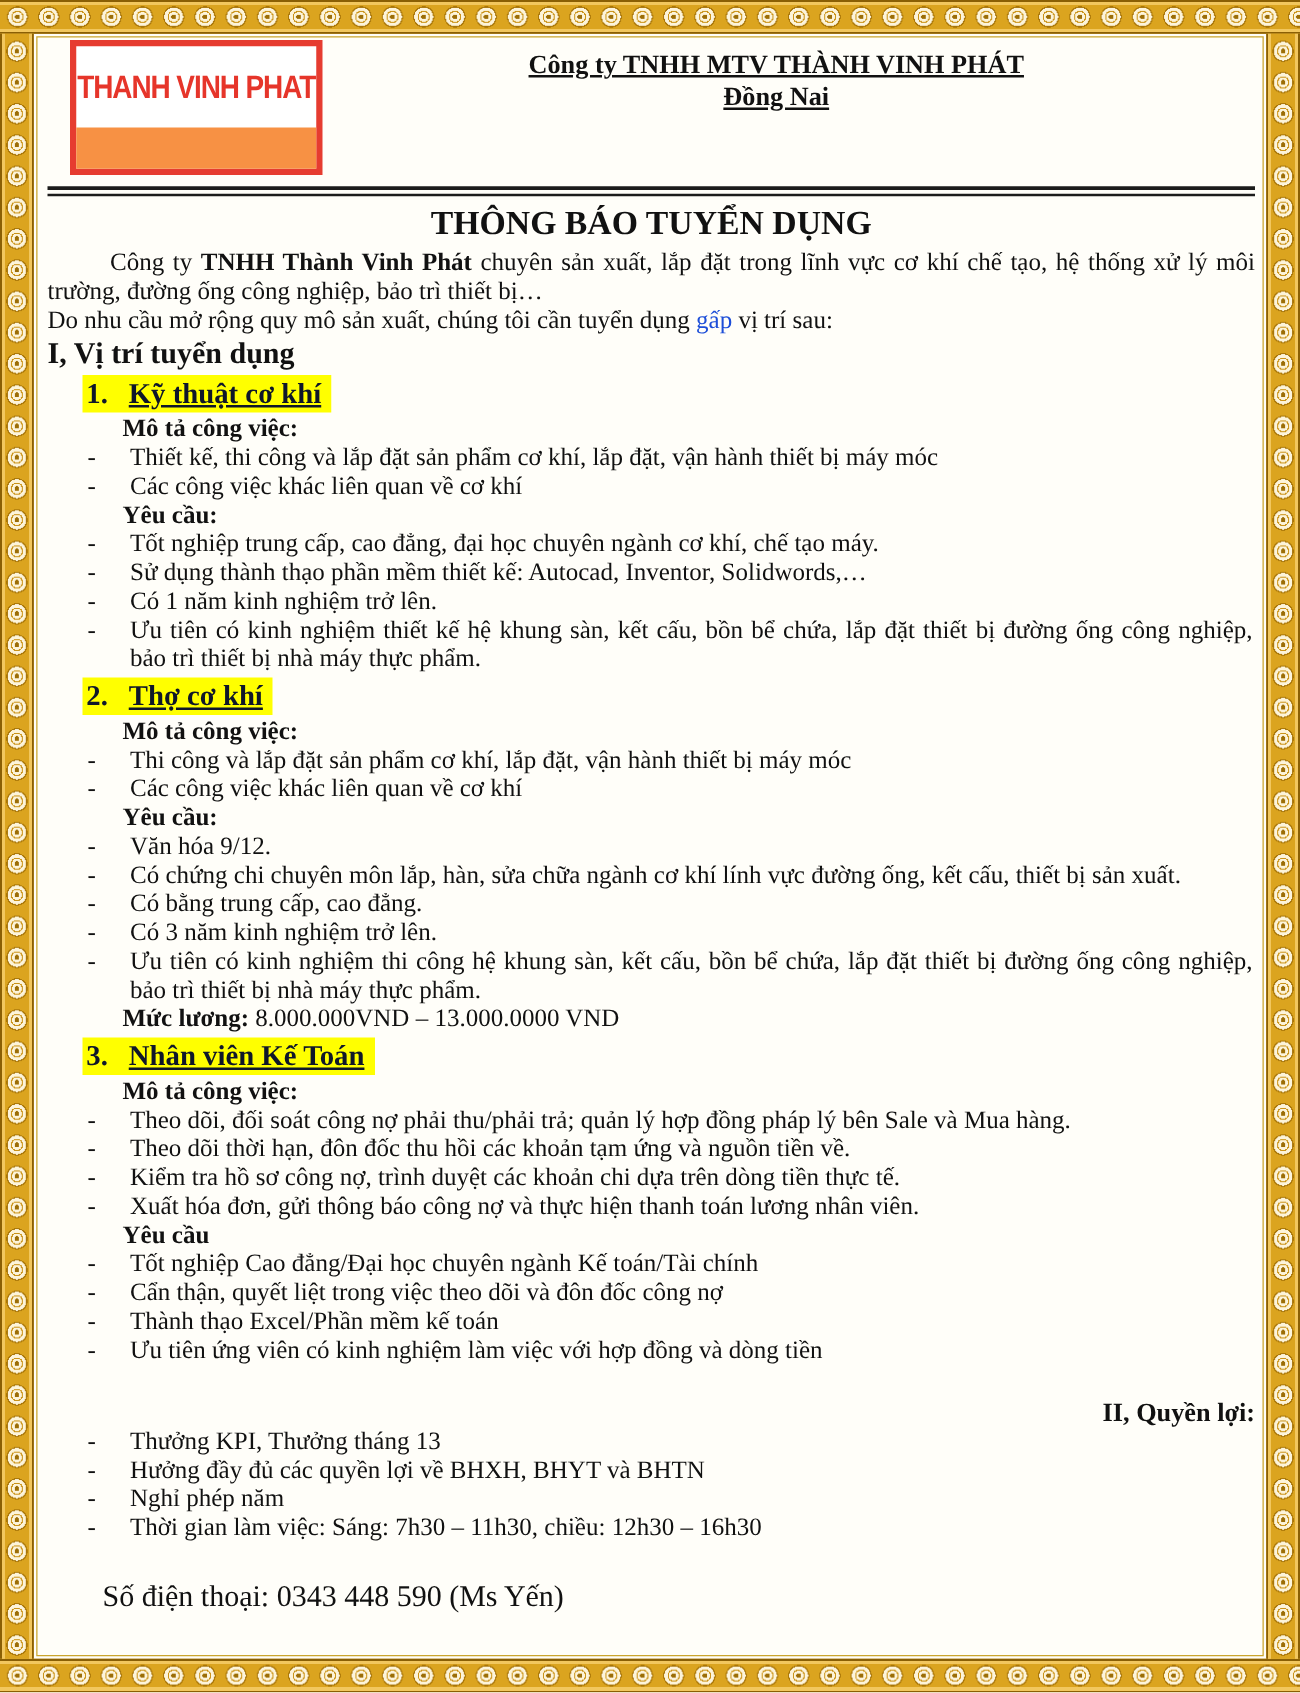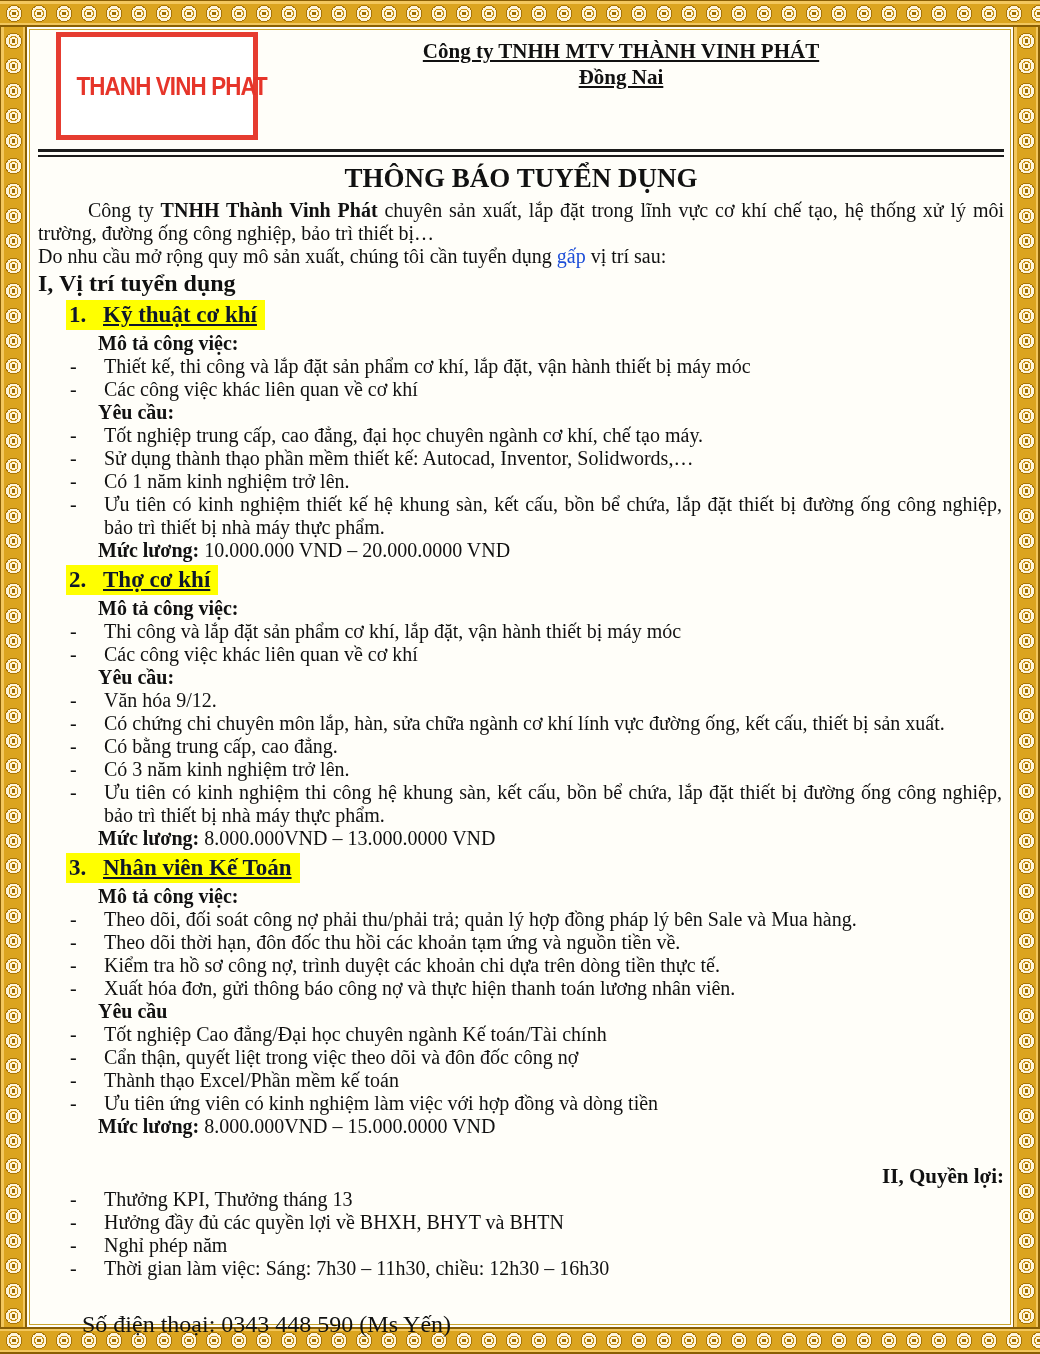--- a/index.html
+++ b/index.html
@@ -25,21 +25,21 @@
     background-repeat:repeat-y,no-repeat;}
   .b-left{left:0;} .b-right{right:0;}
   .inner-line{position:absolute;inset:29px;border:1px solid #caa52e;z-index:1;pointer-events:none;}
 
   
   .content{position:absolute;left:38px;right:36px;top:30px;bottom:30px;z-index:2;
            font-size:20px;line-height:23px;}
 
   .header-row{display:flex;align-items:flex-start;}
   .logo{width:192px;height:98px;border:5px solid #e63c30;background:#fff;flex:none;
-        display:flex;flex-direction:row;margin-left:18px;margin-top:2px;}
+        display:flex;flex-direction:column;margin-left:18px;margin-top:2px;}
   .logo-text{flex:1;display:flex;align-items:center;justify-content:center;
              font-family:"Liberation Sans", sans-serif;font-weight:bold;font-size:26px;
              color:#e6352a;white-space:nowrap;transform:scaleX(.86);letter-spacing:-1px;}
   .logo-band{height:33px;background:#f79144;}
   .header-text{flex:1;text-align:center;font-weight:bold;font-size:21px;line-height:26px;
                padding:8px 30px 0 10px;text-decoration:underline;}
 
   .double-rule{margin-top:9px;height:3px;border-top:3px solid #1c1c1c;border-bottom:2px solid #1c1c1c;}
 
   .doc-title{font-size:27px;line-height:36px;font-weight:bold;text-align:center;margin:3px 0 3px 0;}
@@ -120,21 +120,20 @@
           <span class="btxt">Sử dụng thành thạo phần mềm thiết kế: Autocad, Inventor, Solidwords,…</span>
         </div>
       <div class="bullet">
           <span class="dash">-</span>
           <span class="btxt">Có 1 năm kinh nghiệm trở lên.</span>
         </div>
       <div class="bullet">
           <span class="dash">-</span>
           <span class="btxt">Ưu tiên có kinh nghiệm thiết kế hệ khung sàn, kết cấu, bồn bể chứa, lắp đặt thiết bị đường ống công nghiệp, bảo trì thiết bị nhà máy thực phẩm.</span>
         </div>
-      <div class="salary"><b>Mức lương:</b><span class="sval">10.000.000 VND – 20.000.0000 VND</span></div>
     </div>
 
     <div>
       <div class="job-heading"><span class="hl"><span class="num">2.</span><span>Thợ cơ khí</span></span></div>
       <div class="sub">Mô tả công việc:</div>
       <div class="bullet">
           <span class="dash">-</span>
           <span class="btxt">Thi công và lắp đặt sản phẩm cơ khí, lắp đặt, vận hành thiết bị máy móc</span>
         </div>
       <div class="bullet">
@@ -194,21 +193,20 @@
           <span class="btxt">Cẩn thận, quyết liệt trong việc theo dõi và đôn đốc công nợ</span>
         </div>
       <div class="bullet">
           <span class="dash">-</span>
           <span class="btxt">Thành thạo Excel/Phần mềm kế toán</span>
         </div>
       <div class="bullet">
           <span class="dash">-</span>
           <span class="btxt">Ưu tiên ứng viên có kinh nghiệm làm việc với hợp đồng và dòng tiền</span>
         </div>
-      <div class="salary"><b>Mức lương:</b><span class="sval">8.000.000VND – 15.000.0000 VND</span></div>
     </div>
 
     <div>
       <div class="sub benefits-heading">II, Quyền lợi:</div>
       <div class="bullet">
           <span class="dash">-</span>
           <span class="btxt">Thưởng KPI, Thưởng tháng 13</span>
         </div>
       <div class="bullet">
           <span class="dash">-</span>

